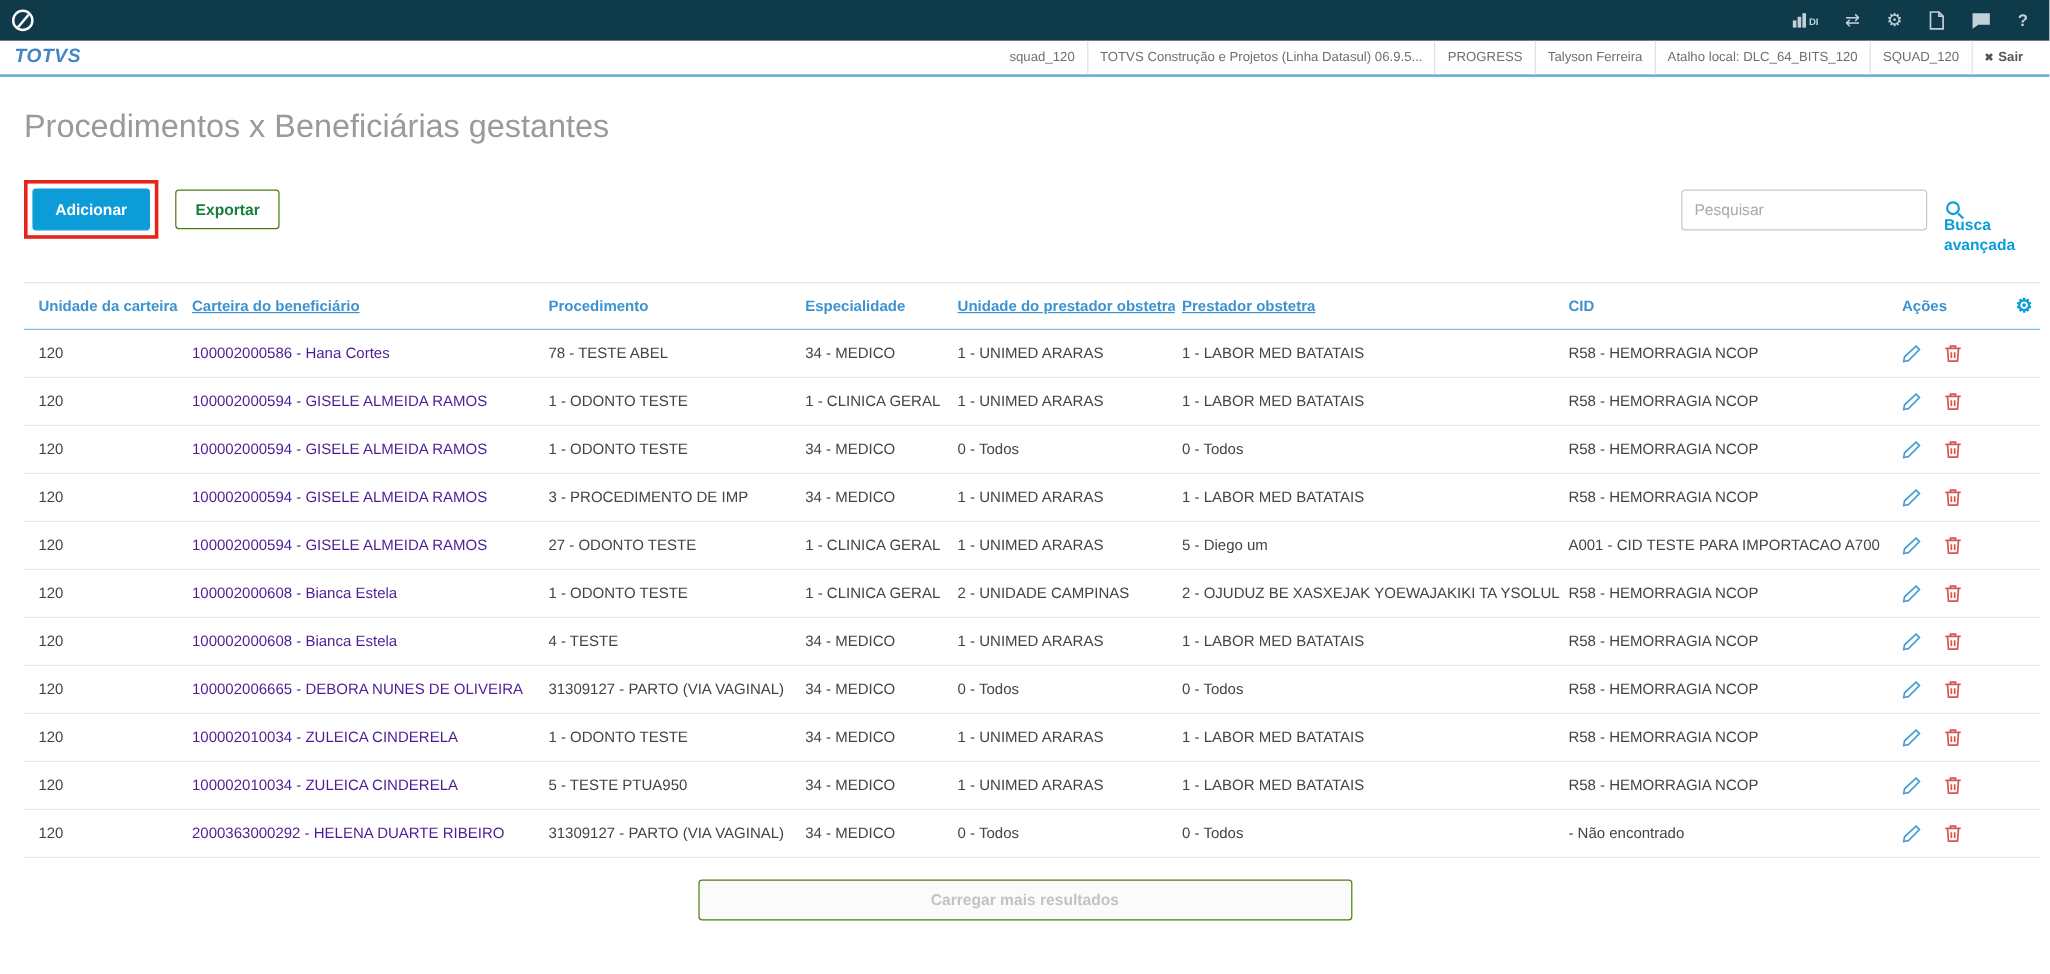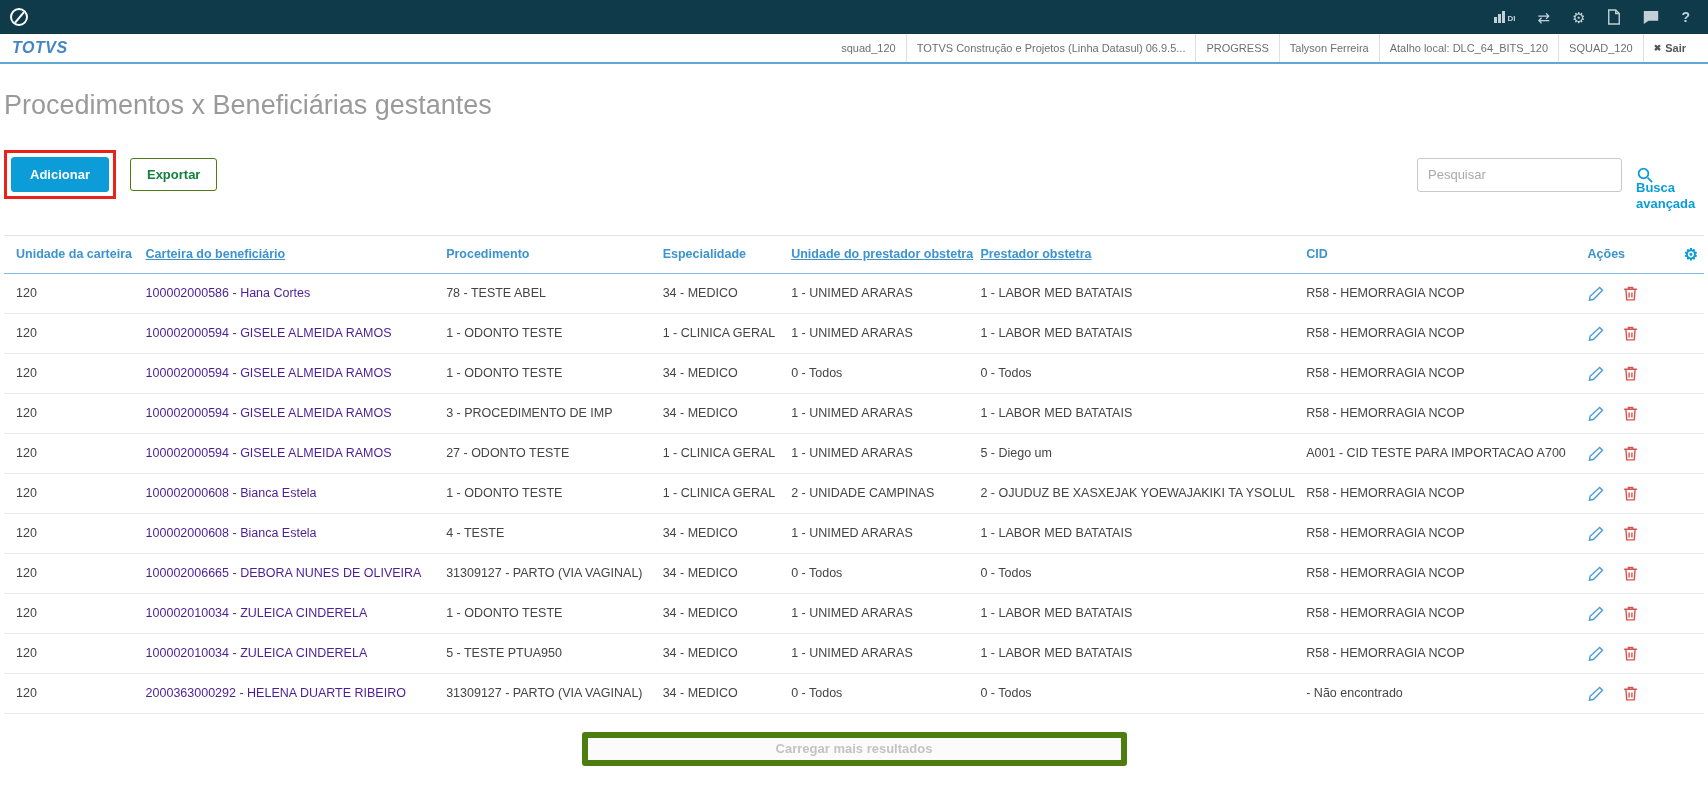--- a/index.html
+++ b/index.html
@@ -30,21 +30,21 @@
   .brand { font-size: 16px; font-weight: bold; color: #4486c5; letter-spacing: 0.5px;
     display: flex; align-items: center; cursor: pointer; font-style: italic; }
   .appbar-right { margin-left: auto; display: flex; align-items: stretch; font-size: 11px; color: #6f6f6f; }
   .meta { display: flex; align-items: center; padding: 0 10px; white-space: nowrap; }
   .meta + .meta, .exit { border-left: 1px solid #e0e0e0; }
   .exit { display: flex; align-items: center; gap: 4px; padding: 0 10px; color: #555;
     font-weight: bold; font-size: 11px; cursor: pointer; }
   .exit .x { font-size: 9px; }
 
   
-  .content { padding: 0 4px; }
+  .content { padding: 0 20px; }
   h1.page-title { margin-top: 26px; font-size: 27px; font-weight: 400; color: #9a9a9a; }
 
   .toolbar { display: flex; align-items: center; margin-top: 16px; }
   .annotation { display: inline-block; border: 3px solid #e8231a; padding: 4px; }
   .btn { font-family: "Liberation Sans", sans-serif; font-size: 13px; font-weight: bold;
     border-radius: 3px; cursor: pointer; }
   .btn.primary { background: #0c9dd9; color: #fff; border: 1px solid #0c9dd9; padding: 9px 18px; }
   .btn.outline { background: #fff; color: #15803d; border: 1px solid #4d7c0f; padding: 8px 16px; margin-left: 14px; }
   .toolbar .spacer { flex: 1; }
   .search { width: 205px; height: 34px; border: 1px solid #c9c9c9; border-radius: 3px;
@@ -67,21 +67,21 @@
     overflow: hidden; }
   tbody td:first-child { padding-left: 12px; }
   a.cell-link { color: #4c1d95; text-decoration: none; cursor: pointer; }
   .td-acoes { white-space: nowrap; }
   .act { display: inline-flex; vertical-align: middle; cursor: pointer; }
   .act + .act { margin-left: 14px; }
   .th-gear { text-align: right; }
   .gear-btn { color: #0c9dd9; font-size: 16px; cursor: pointer; }
 
   .load-more-wrap { text-align: center; margin-top: 18px; }
-  .load-more { width: 545px; height: 34px; background: #fbfbfb; border: 6px solid #4d7c0f;
+  .load-more { width: 545px; height: 34px; background: #fbfbfb; border: 1px solid #4d7c0f;
     border-radius: 3px; color: #c3c3c3; font-weight: bold; font-size: 13px; cursor: pointer;
     font-family: "Liberation Sans", sans-serif; }
 </style>
 </head>
 <body>
 
 <div class="topbar">
   <span class="logo-circle"></span>
   <div class="topbar-spacer"></div>
   <div class="topbar-icons">

